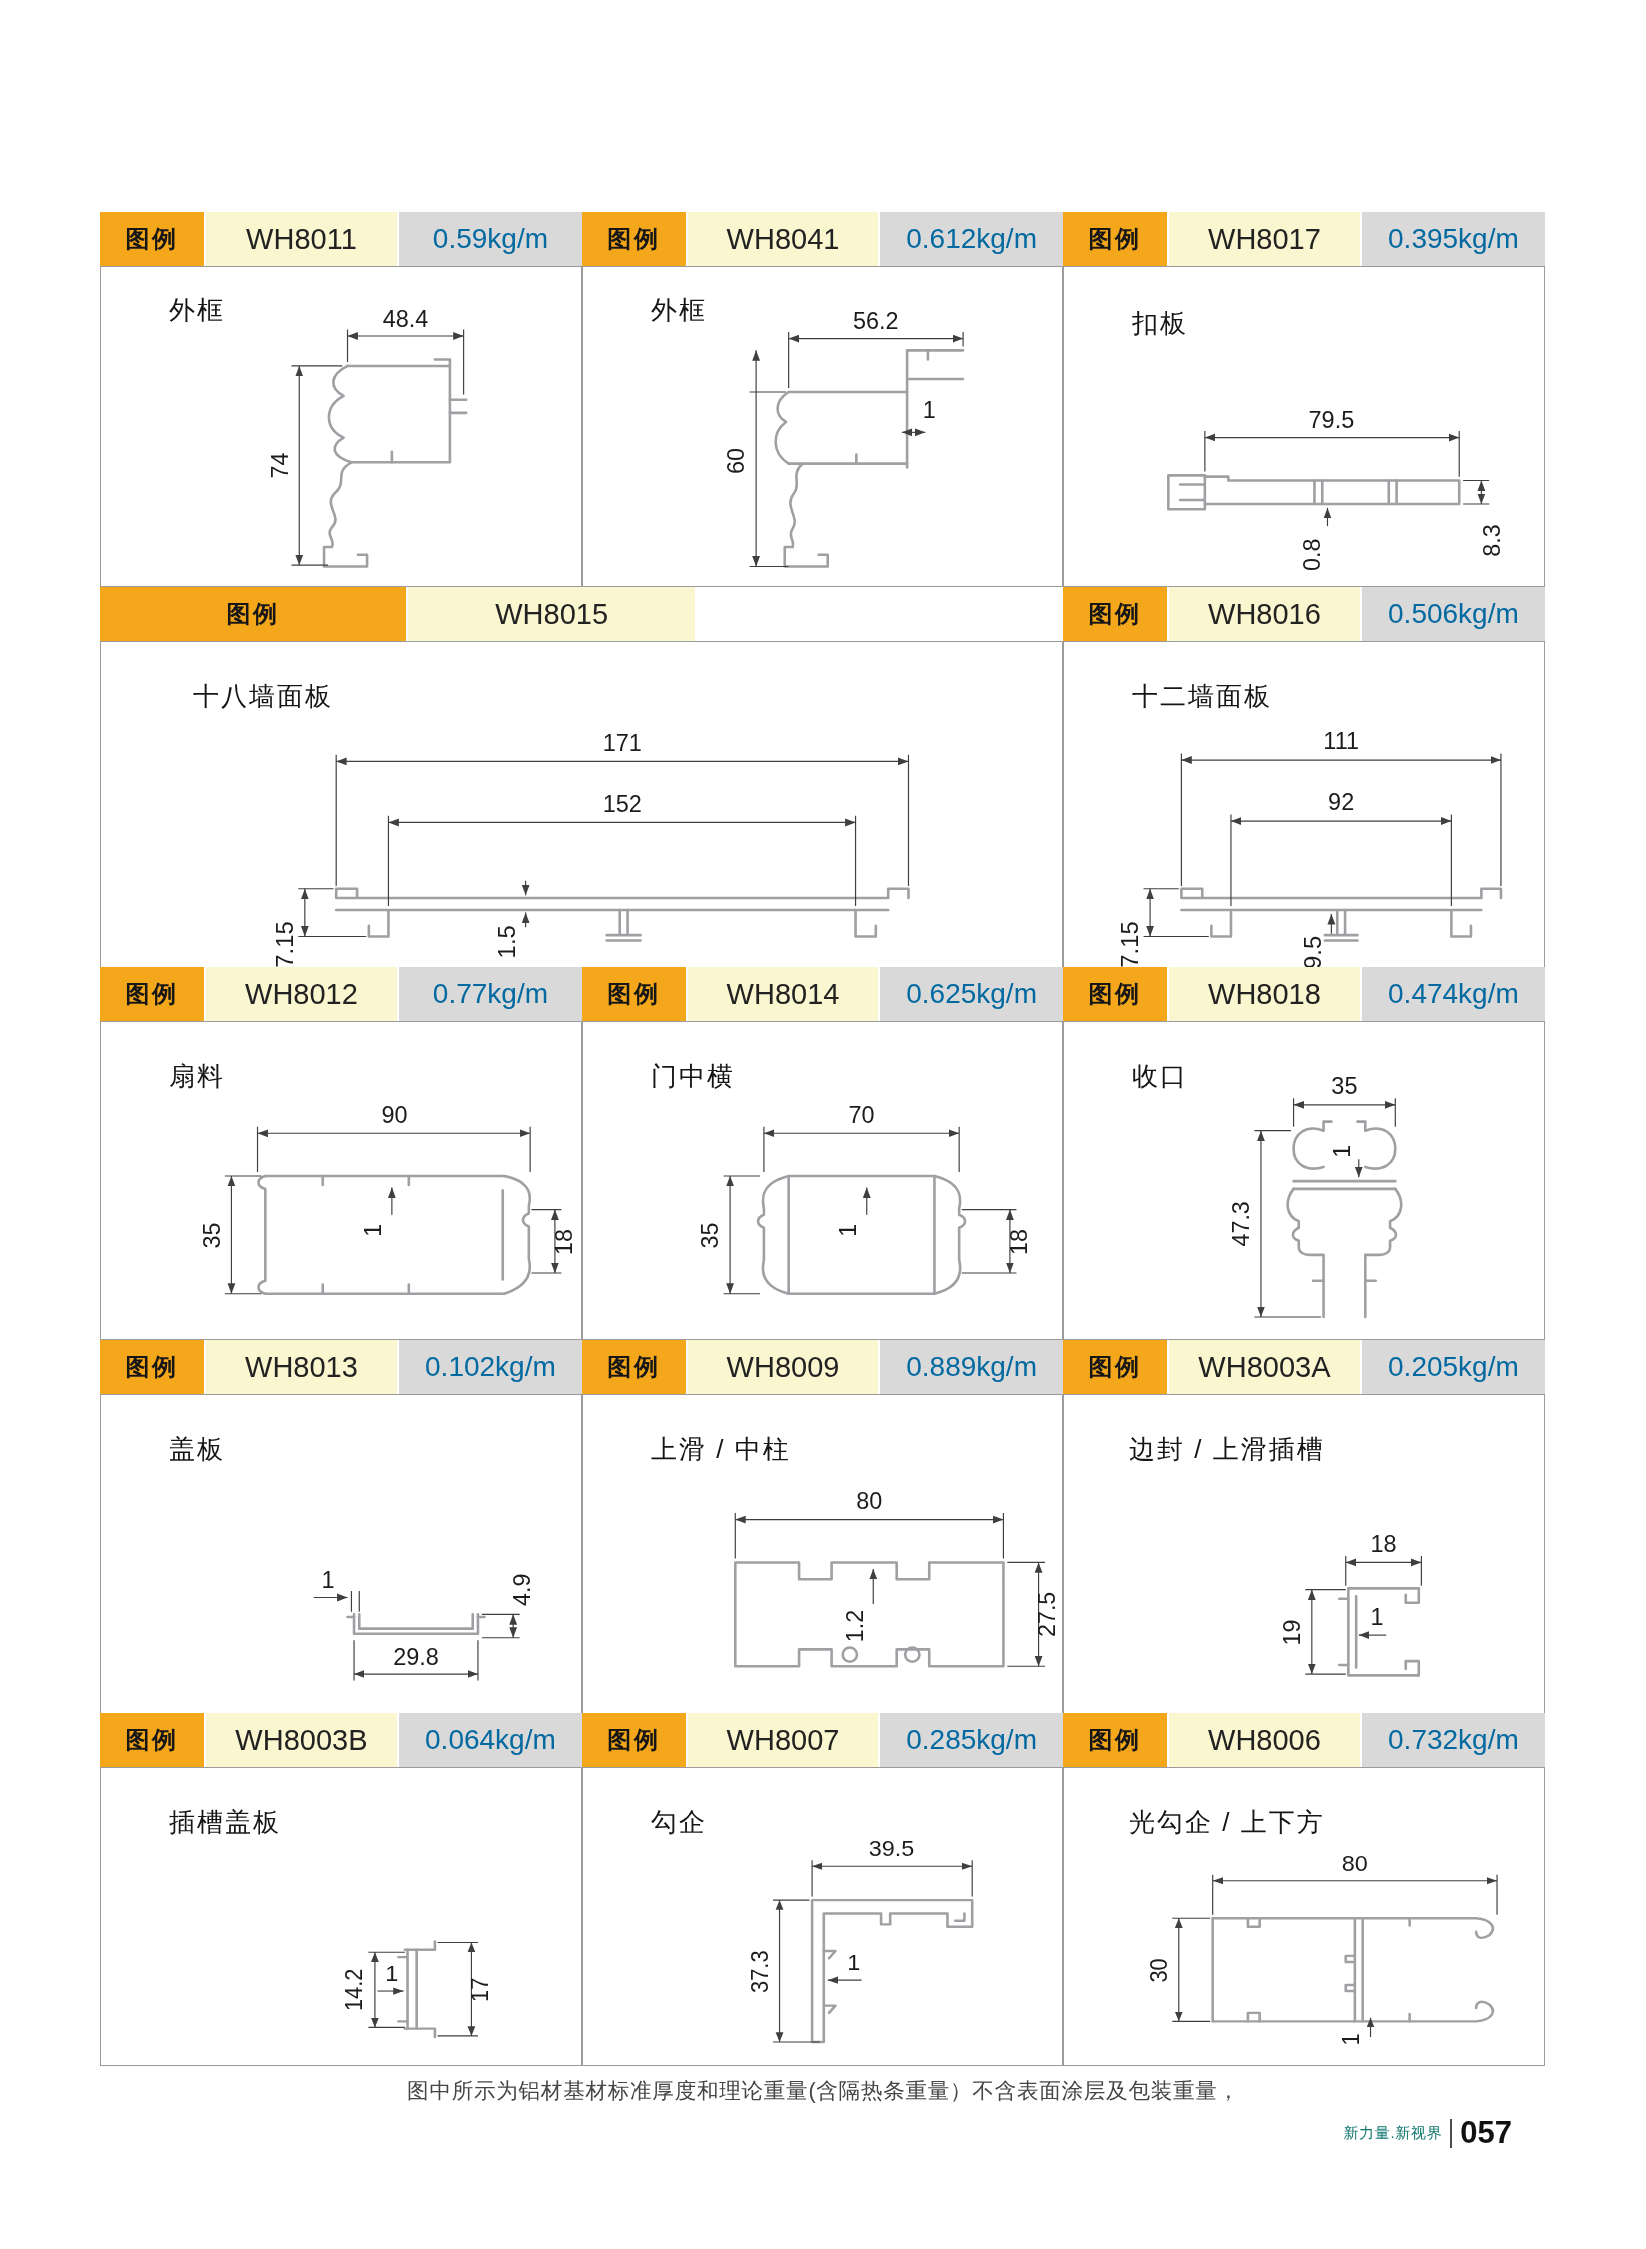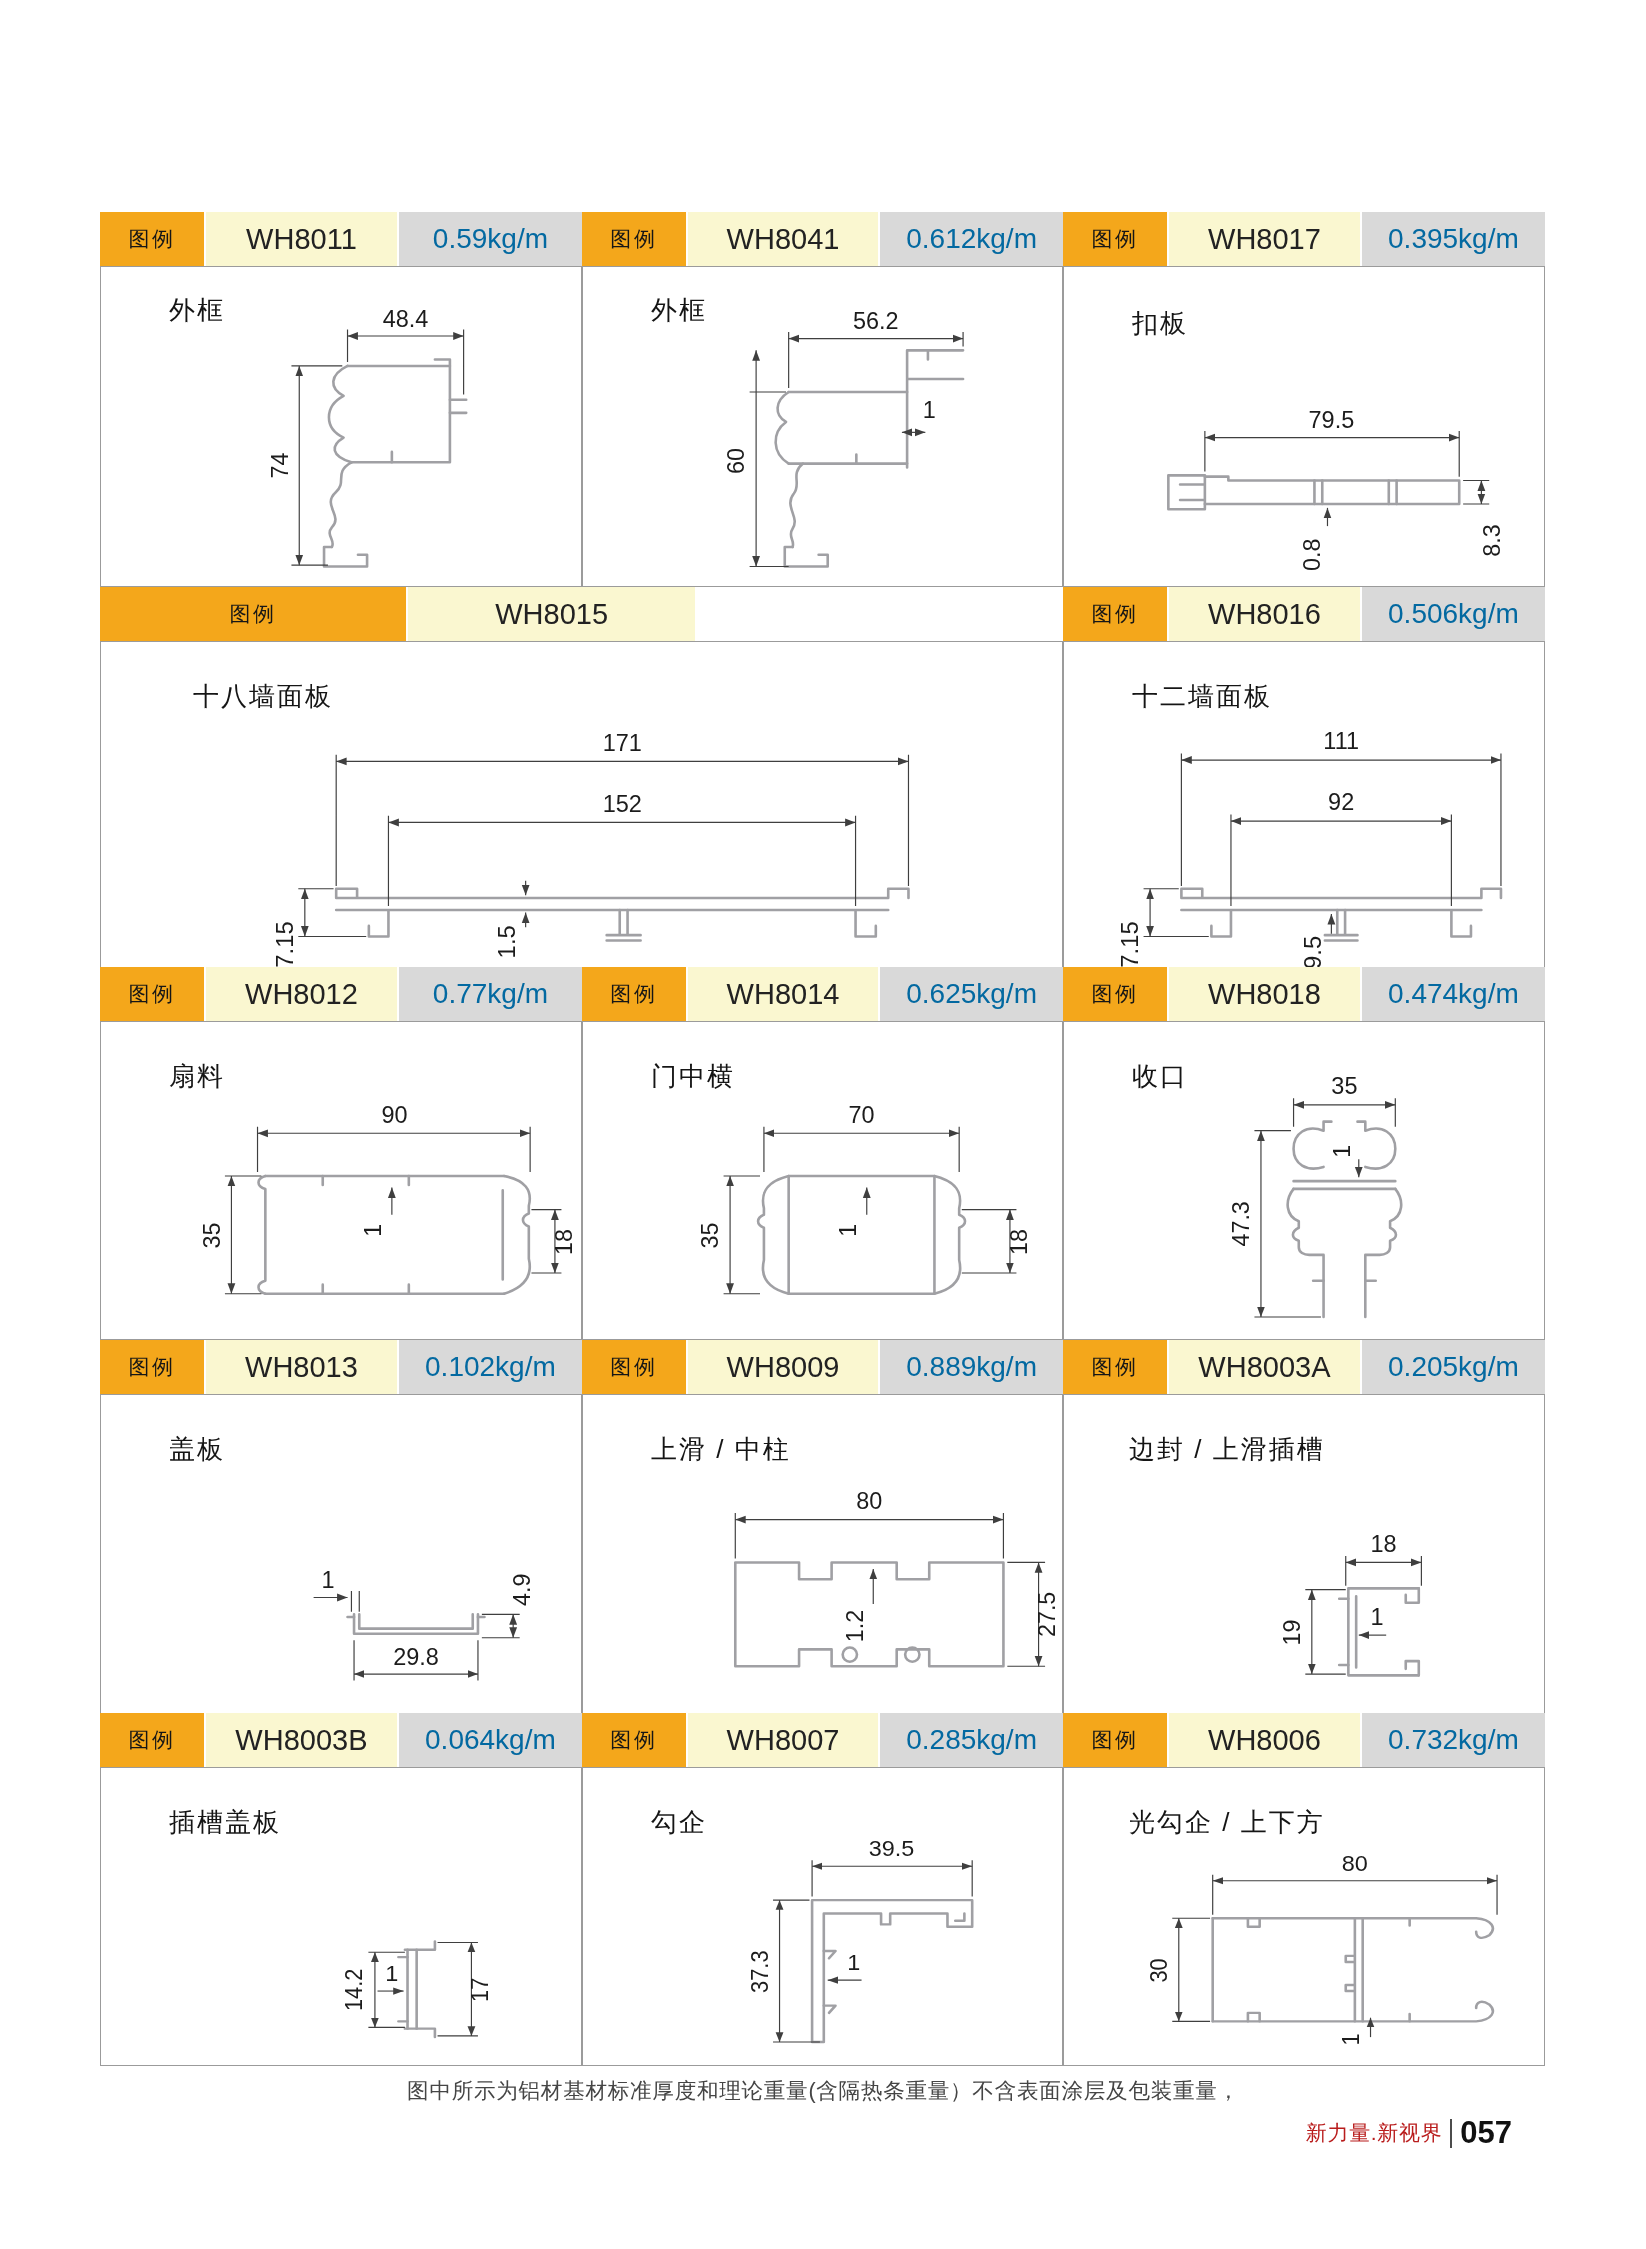--- a/index.html
+++ b/index.html
@@ -12,33 +12,33 @@
         font-family:"Liberation Sans","DejaVu Sans",sans-serif;overflow:hidden}
   .cell{position:absolute}
   .hdr{height:54px;display:flex;width:100%}
   .h-legend{width:22%;background:var(--orange);display:flex;align-items:center;justify-content:center;
             border-right:2px solid #fff}
   .h-code{width:40%;background:var(--cream);display:flex;align-items:center;justify-content:center;
           border-right:2px solid #fff}
   .h-weight{flex:1;background:var(--hgray);display:flex;align-items:center;justify-content:center}
   .wide .h-legend{width:32%}
   .wide .h-code{width:30%}
-  .h-legend span{font-size:21px;font-weight:normal;color:#161616;letter-spacing:2.6px}
+  .h-legend span{font-size:24px;font-weight:bold;color:#161616;letter-spacing:2.6px}
   .h-code span{font-size:29px;color:#222}
   .h-weight span{font-size:28px;color:#0369a1}
   .bod{position:relative;width:100%;border:1.3px solid var(--bline);background:#fff}
   .plabel{position:absolute;left:68px;top:26px;font-size:26px;color:#151515;letter-spacing:2px}
   .bod svg{position:absolute;left:0;top:0;width:100%;height:100%}
   .pf path,.pf circle{fill:none;stroke:var(--pline);stroke-width:4;stroke-linecap:round;stroke-linejoin:round}
   .ext{fill:none;stroke:var(--dim);stroke-width:1.8}
   .dim{fill:none;stroke:var(--dim);stroke-width:1.8}
   .dt{font-size:36px;fill:#1c1c1c;text-anchor:middle;font-family:"Liberation Sans","DejaVu Sans",sans-serif}
   .footnote{position:absolute;left:0;width:100%;text-align:center;font-size:21.6px;color:#454545;letter-spacing:0.7px}
   .brand{position:absolute;top:2115px;right:135px;display:flex;align-items:center;gap:7.9px}
-  .brand .bname{font-size:21px;color:#b91c1c;letter-spacing:0.7px}
+  .brand .bname{font-size:15px;color:#0f766e;letter-spacing:0.7px}
   .brand .vbar{width:2px;height:29px;background:#4c4c4c}
   .brand .pnum{font-size:31px;font-weight:bold;color:#111}
 </style>
 </head>
 <body>
 
 <svg width="0" height="0" style="position:absolute" aria-hidden="true">
   <defs>
     <marker id="ah" markerUnits="userSpaceOnUse" markerWidth="20" markerHeight="20" refX="16" refY="9" orient="auto-start-reverse">
       <path d="M0,3 L16,9 L0,15 Z" fill="#3F3F3F"></path>

